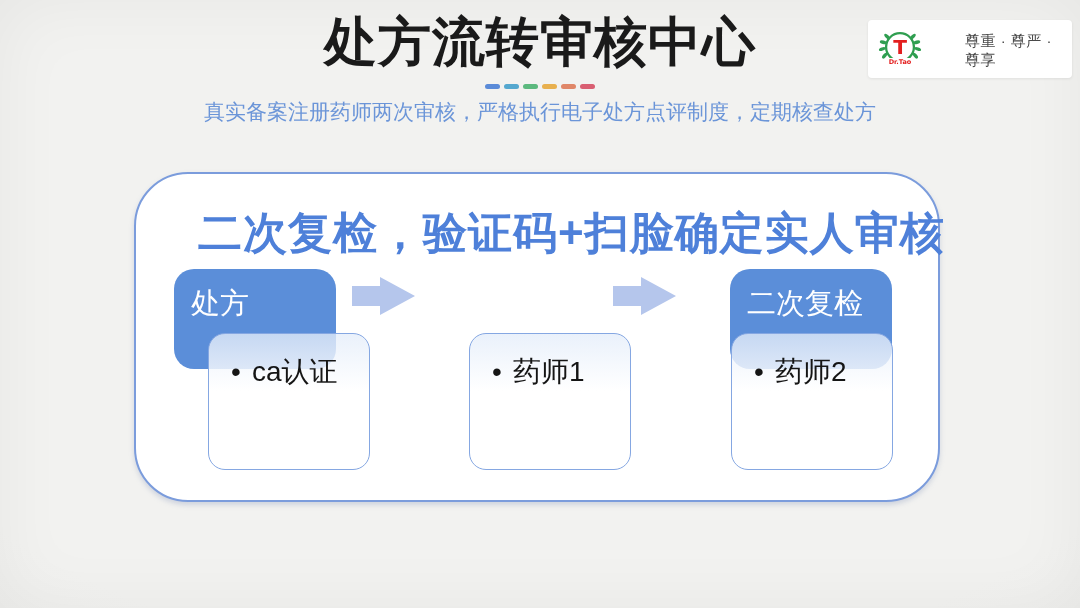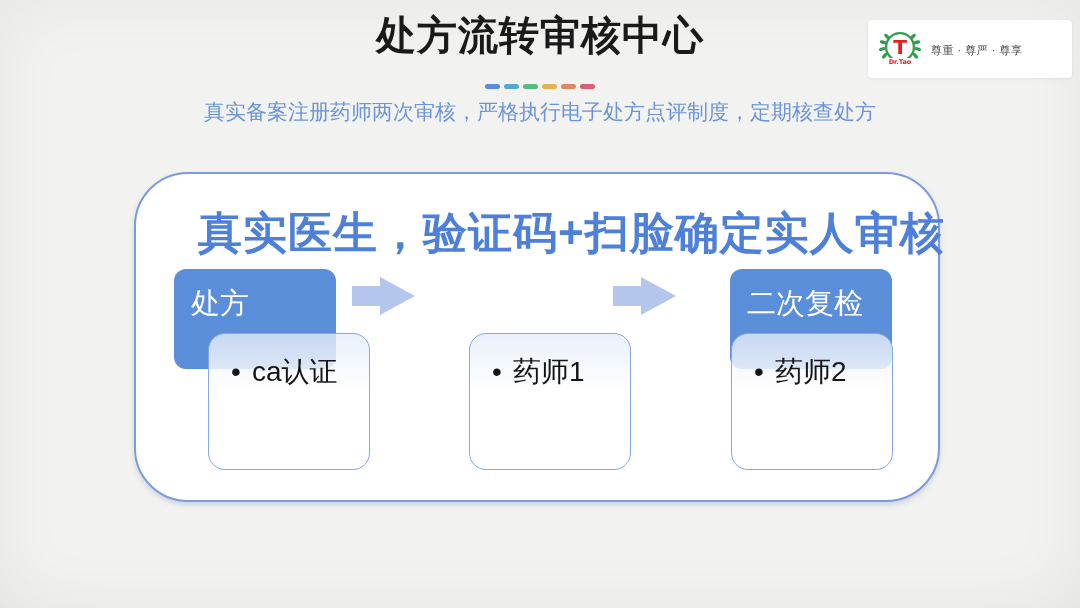--- a/index.html
+++ b/index.html
@@ -14,21 +14,21 @@
     height: 608px;
     background: radial-gradient(120% 125% at 50% 42%, #f2f2f0 55%, #e6e6e4 100%);
     box-shadow: inset 0 0 70px rgba(0,0,0,0.05);
   }
 
   
   .title {
     position: absolute;
     top: 12px; left: 0; right: 0;
     text-align: center;
-    font-size: 40px;
+    font-size: 53px;
     line-height: 1.15;
     font-weight: 800;
     letter-spacing: 1px;
     color: var(--title_text, #1a1a1a);
   }
   .title-underline {
     position: absolute;
     top: 84px; left: 0; right: 0;
     display: flex;
     justify-content: center;
@@ -80,24 +80,25 @@
     color: var(--brand_text, #3c3c3c);
     letter-spacing: 2px;
   }
   .reg-mark {
     font-size: 13px;
     color: #8a8a8a;
     margin-left: 5px;
     margin-top: -2px;
   }
   .tagline {
-    font-size: 11px;
+    font-size: 15px;
     color: var(--tagline_text, #4a4a4a);
     letter-spacing: 0.5px;
     margin-top: 3px;
+    margin-left: 34px;
   }
 
   
   .panel {
     position: absolute;
     left: 134px; top: 172px;
     width: 806px; height: 330px;
     background: #ffffff;
     border: 2px solid var(--panel_border, #7b9cdc);
     border-radius: 54px;
@@ -112,21 +113,21 @@
     color: var(--heading_text, #4e80d9);
     white-space: nowrap;
   }
 
   
   .step-box {
     position: absolute;
     top: 95px;
     width: 162px; height: 100px;
     background: var(--step_box_fill, #5b8ed9);
-    border-radius: 12px;
+    border-radius: 20px;
     color: var(--step_box_text, #ffffff);
     font-size: 29px;
     padding: 15px 0 0 17px;
   }
   .step-box.b1 { left: 38px; }
   .step-box.b2 { left: 299px; }
   .step-box.b3 { left: 594px; }
 
   .step-card {
     position: absolute;
@@ -190,21 +191,21 @@
       <text class="t-letter" x="25" y="30.5" text-anchor="middle">T</text>
       <rect class="cap-band" x="13" y="34.5" width="24" height="8" rx="2"></rect>
       <text class="cap-text" x="25" y="41" text-anchor="middle">Dr.Tao</text>
     </svg>
     <div class="logo-text">
       <div class="tagline">尊重 · 尊严 · 尊享</div>
     </div>
   </div>
 
   <div class="panel">
-    <div class="panel-heading">真实医生，验证码+扫脸确定实人审核</div>
+    <div class="panel-heading">二次复检，验证码+扫脸确定实人审核</div>
 
     <div class="step-box b1">
       <span>处方</span>
     </div>
     <div class="step-card c1">
       <div class="card-line">
         <span class="bullet">•</span>
         <span class="card-text">ca认证</span>
       </div>
     </div>

